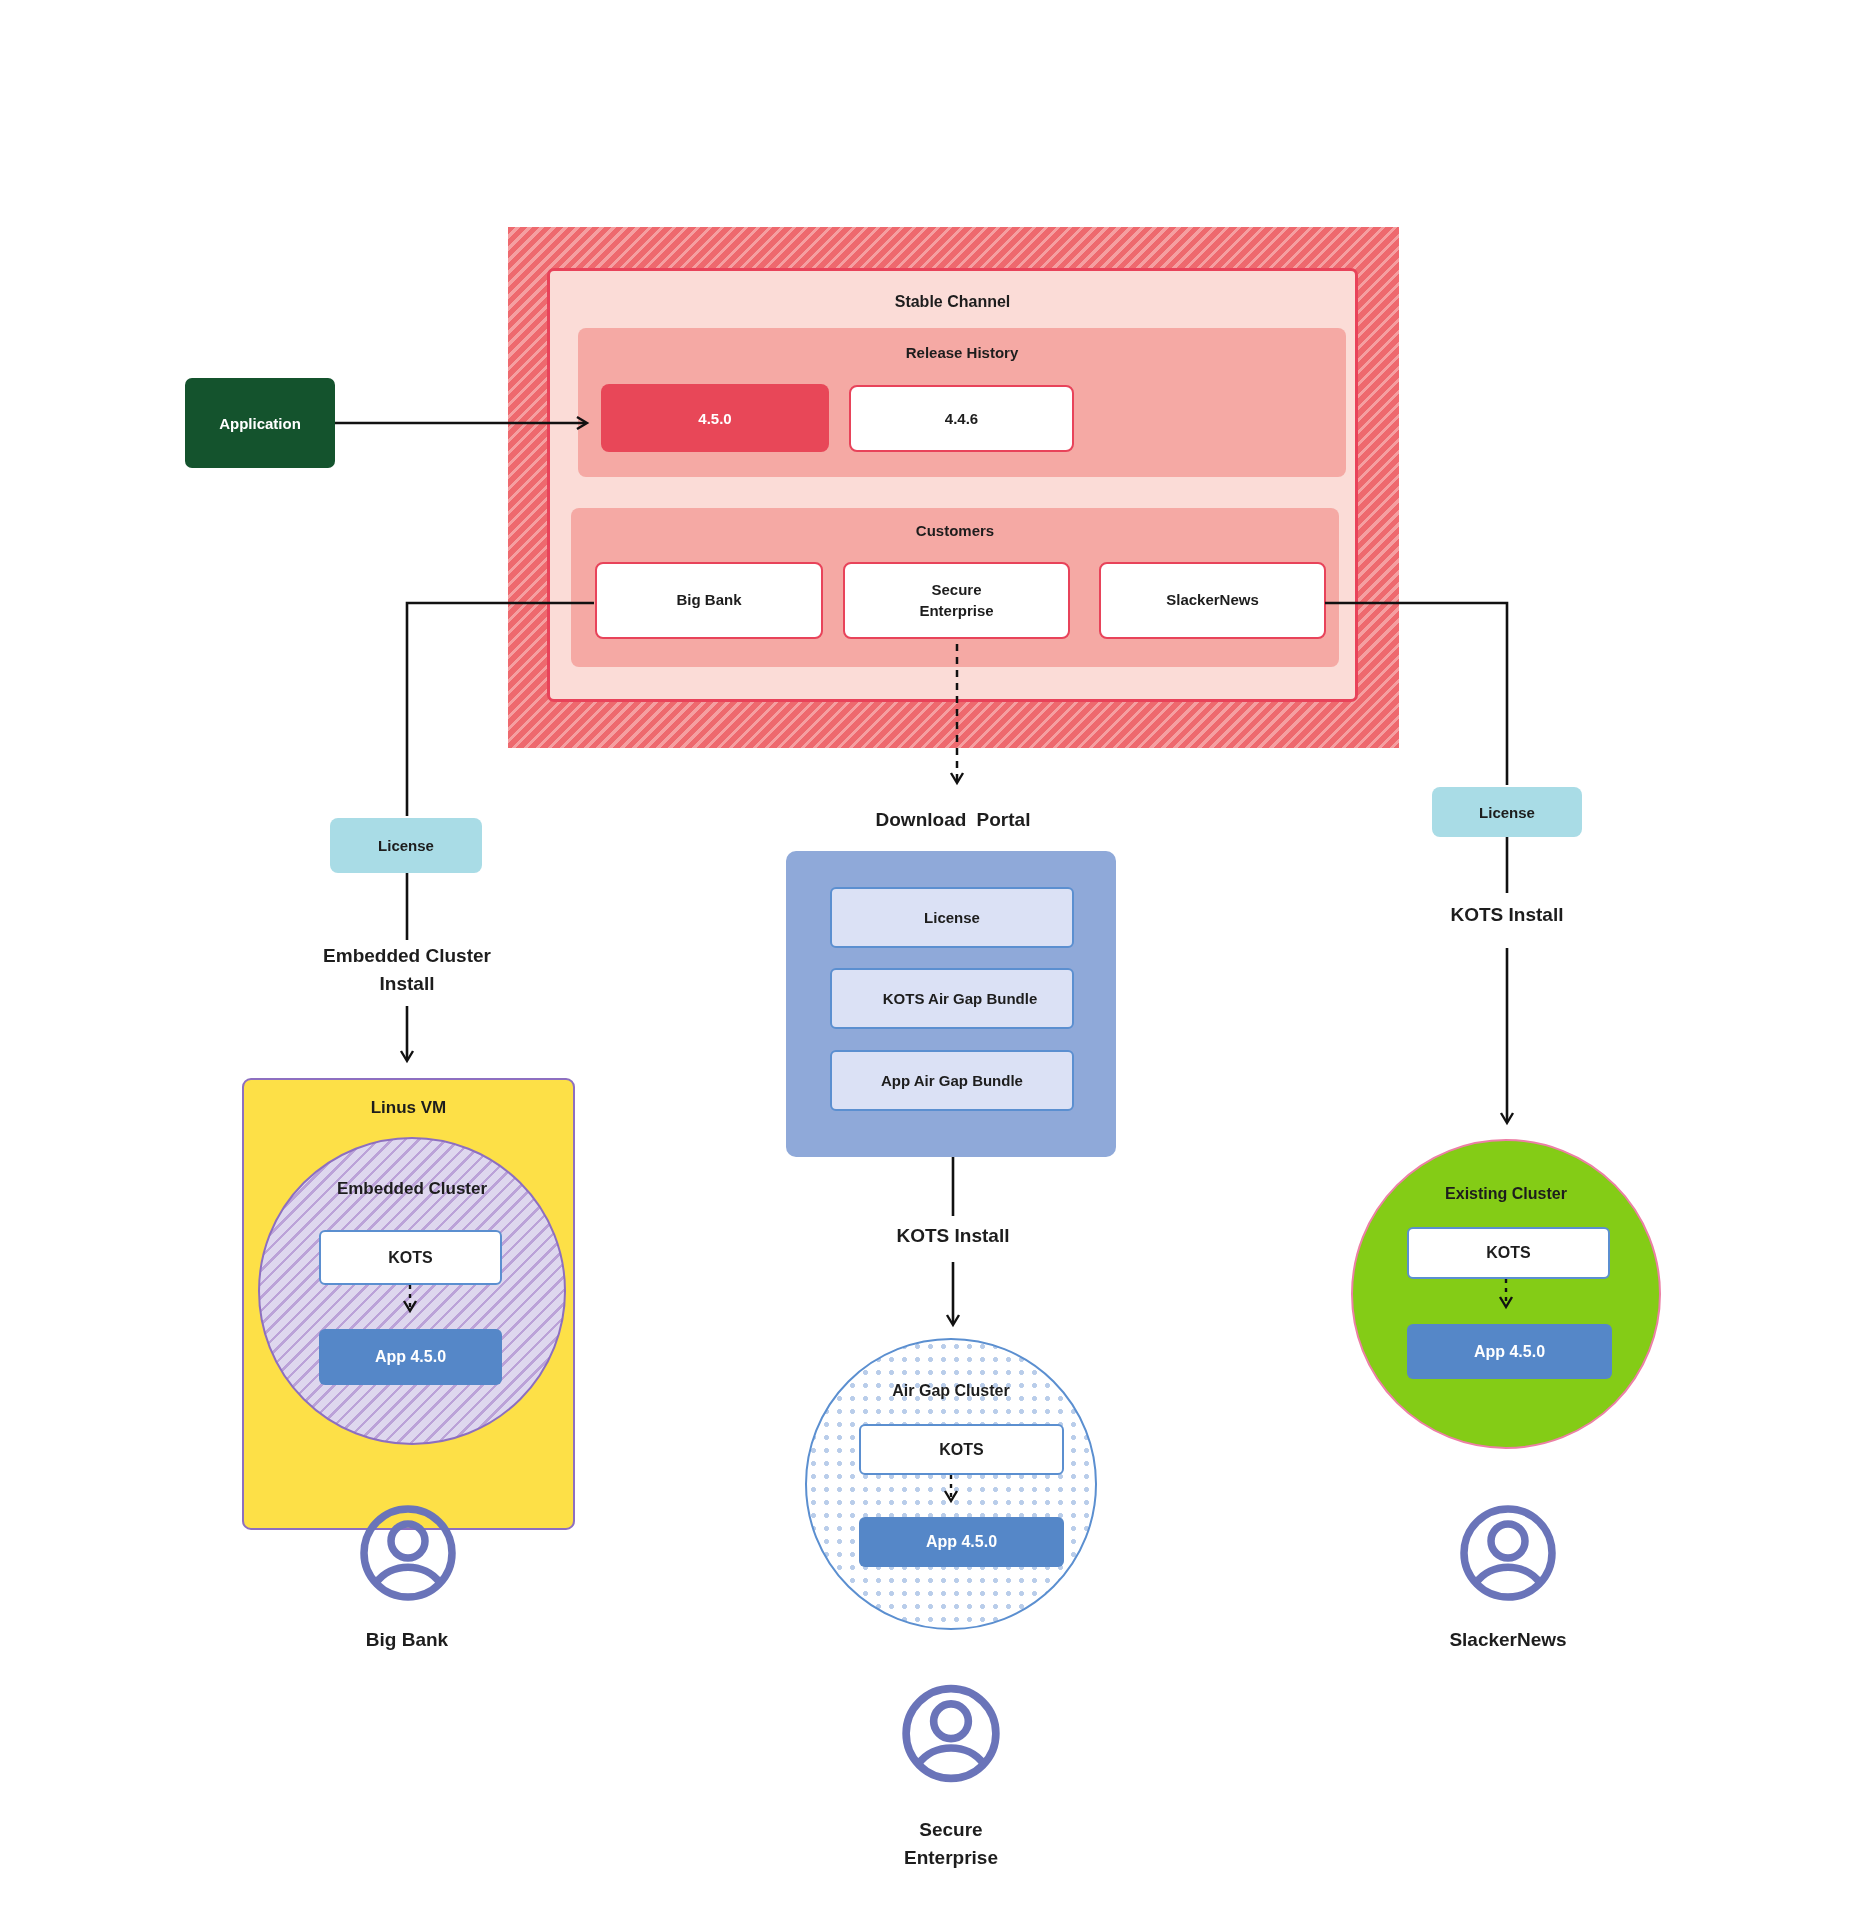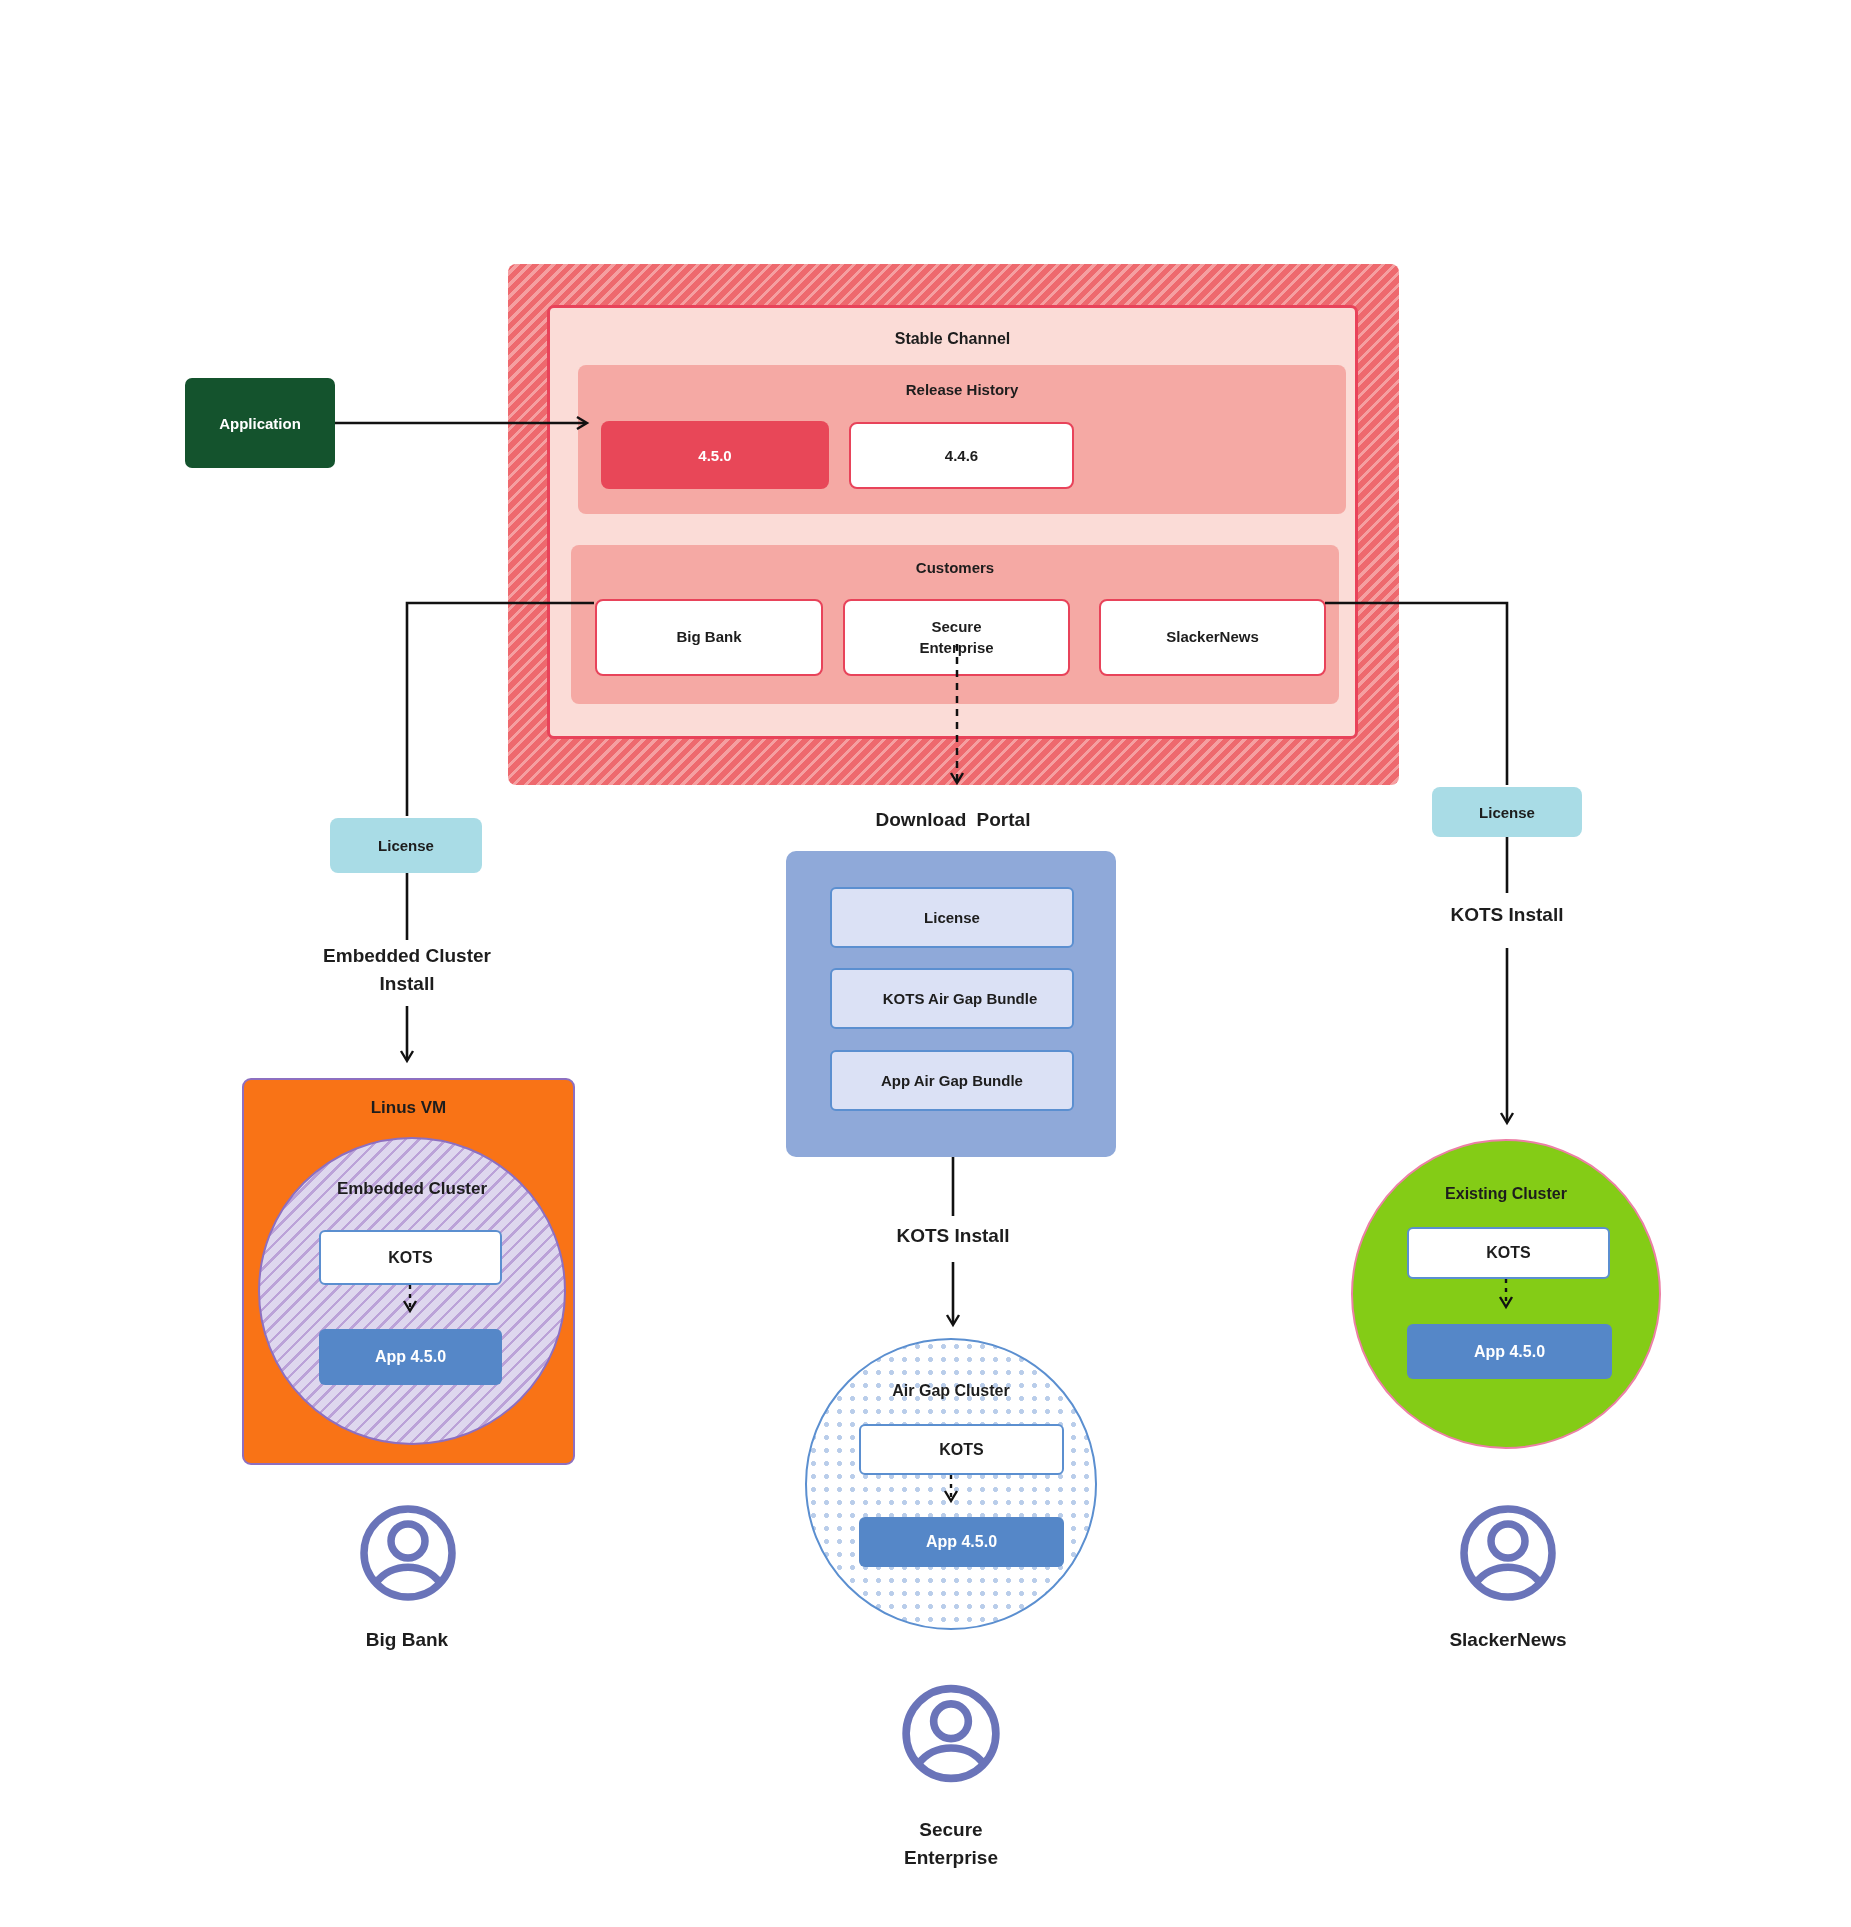--- a/index.html
+++ b/index.html
@@ -8,22 +8,22 @@
   .canvas { position:relative; width:1851px; height:1927px; background:#ffffff; overflow:hidden; }
 
   .lbl { position:absolute; font-weight:600; color:#1d1d1d; }
   .center { text-align:center; }
   .flexc { display:flex; align-items:center; justify-content:center; }
 
   
   .title { left:508px; top:179px; width:891px; font-size:21px; text-align:center; }
 
   
-  .platform { position:absolute; left:508px; top:227px; width:891px; height:521px; border-radius:8px;
-    background: repeating-linear-gradient(135deg, #ee696e 0px, #ee696e 5.5px, #f59fa1 5.5px, #f59fa1 8.5px); margin-top: 37px; }
+  .platform { position:absolute; left:508px; top:227px; width:891px; height:521px; border-radius:0;
+    background: repeating-linear-gradient(135deg, #ee696e 0px, #ee696e 5.5px, #f59fa1 5.5px, #f59fa1 8.5px); }
   .stable { position:absolute; left:39px; top:41px; width:811px; height:434px; background:#fbdcd7;
     border:3px solid #e8435a; border-radius:7px; }
   .stable-label { top:22px; width:100%; font-size:16px; }
   .panel { position:absolute; background:#f5a9a4; border-radius:8px; }
   .release-history { left:28px; top:57px; width:768px; height:149px; }
   .rh-label { top:16px; width:100%; font-size:15px; }
   .release { position:absolute; top:56px; height:68px; border-radius:8px; font-size:15px; font-weight:600; }
   .release-current { left:23px; width:228px; background:#e84758; color:#ffffff; }
   .release-prev { left:271px; top:57px; width:225px; height:67px; background:#ffffff; border:2.5px solid #e8435a; }
   .customers { left:21px; top:237px; width:768px; height:159px; }
@@ -45,21 +45,21 @@
   .license-right { left:1432px; top:787px; width:150px; height:50px; }
 
   
   .flow-label { position:absolute; text-align:center; font-size:19px; font-weight:600; line-height:28px; }
   .install-left { left:257px; top:942px; width:300px; }
   .portal-title { left:803px; top:806px; width:300px; word-spacing:5px; }
   .kots-install-mid { left:803px; top:1222px; width:300px; }
   .kots-install-right { left:1357px; top:901px; width:300px; }
 
   
-  .vm-box { position:absolute; left:242px; top:1078px; width:333px; height:387px; background:#f97316;
+  .vm-box { position:absolute; left:242px; top:1078px; width:333px; height:452px; background:#fde047;
     border:2px solid #8d6fc0; border-radius:9px; }
   .vm-label { top:18px; width:100%; font-size:17px; }
   .ec-circle { position:absolute; left:14px; top:57px; width:308px; height:308px; border-radius:50%;
     border:2px solid #8d6fc0;
     background: repeating-linear-gradient(135deg, #ded7ee 0px, #ded7ee 7px, #bba2d8 7px, #bba2d8 9.5px); }
   .ec-label { top:40px; width:100%; font-size:17px; }
   .kots-box { position:absolute; background:#ffffff; border:2px solid #5b8fd0; border-radius:6px;
     font-size:16px; font-weight:600; }
   .app-chip { position:absolute; background:#5587c8; color:#ffffff; border-radius:6px;
     font-size:16px; font-weight:600; }

